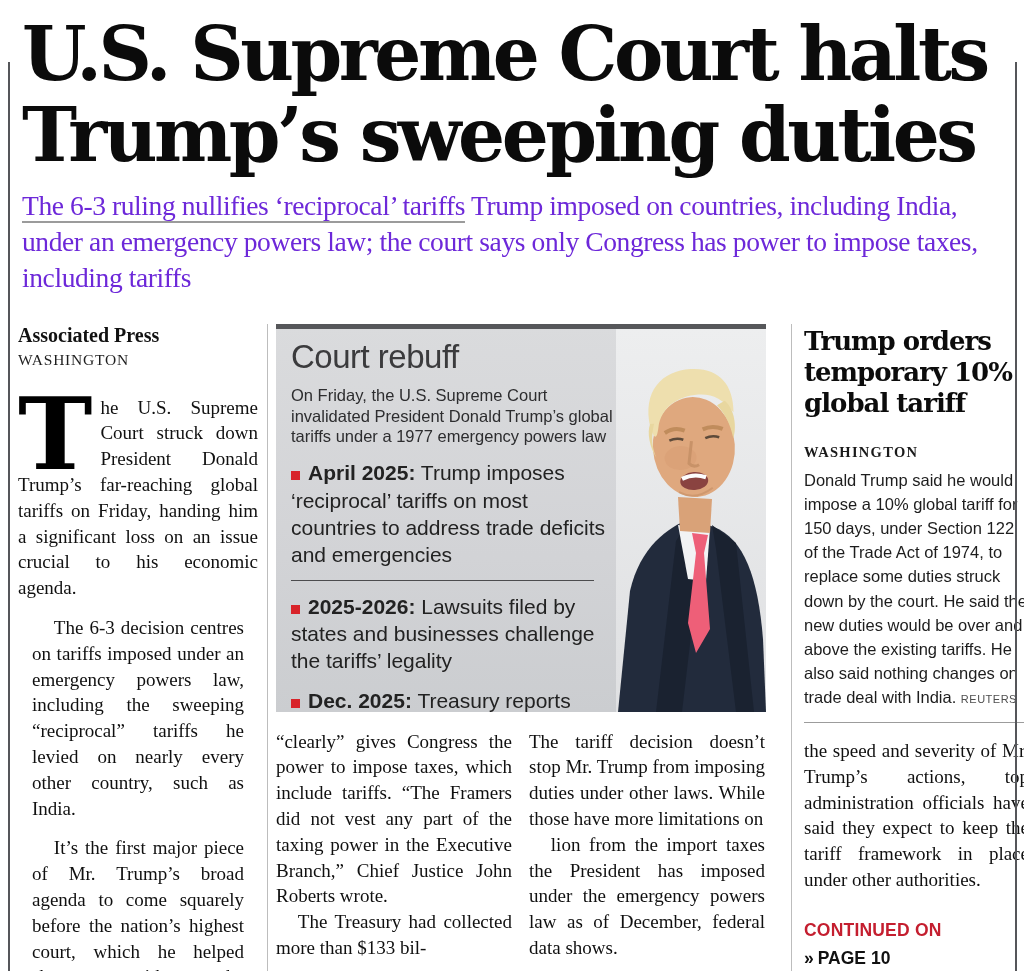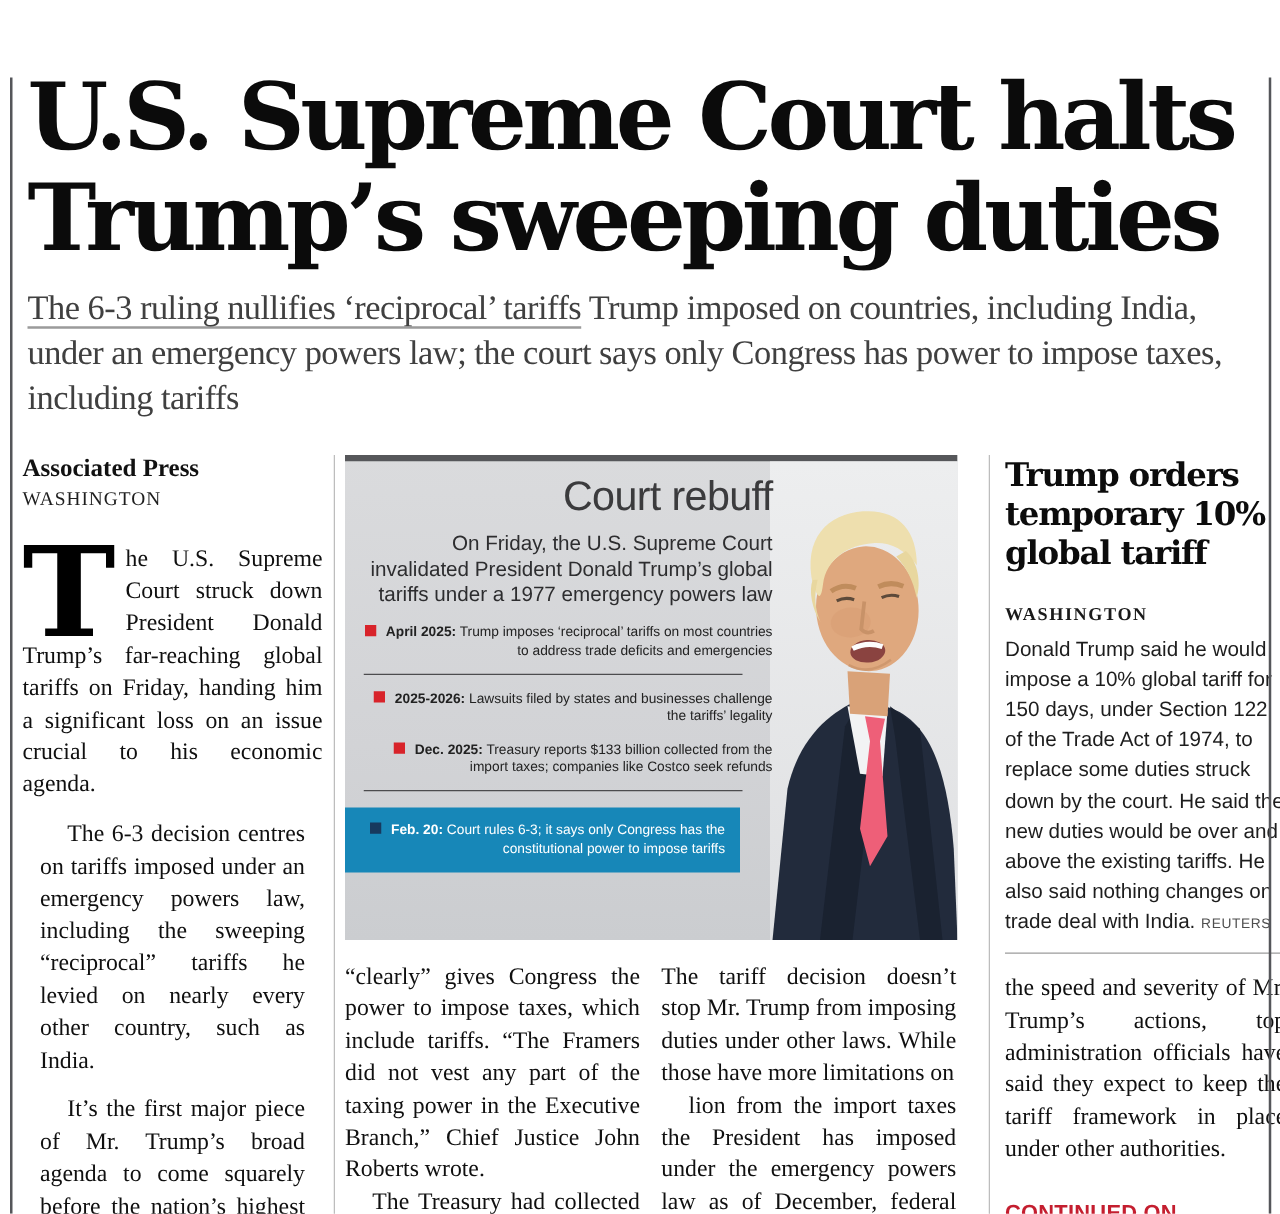--- a/index.html
+++ b/index.html
@@ -6,27 +6,27 @@
   body{
     width:1024px;height:971px;overflow:hidden;position:relative;
     background:#ffffff;color:#111;
     font-family:"Liberation Serif", serif;
   }
   
   .page-rule{position:absolute;top:62px;bottom:0;width:2px;background:#55565a;}
   .page-rule.left{left:8px;}
   .page-rule.right{left:1015px;}
 
-  header{padding:14px 26px 0 22px;margin-top:40px;}
+  header{padding:14px 26px 0 22px;}
   h1{
     margin:0;font-family:"DejaVu Serif", serif;font-weight:700;
     font-size:74px;line-height:1.09;letter-spacing:-3.5px;color:#0b0b0b;
   }
   .standfirst{
-    margin-top:13px;font-size:27.5px;line-height:1.3;color:#404040;
+    margin-top:13px;font-size:27.5px;line-height:1.3;color:#6d28d9;
     letter-spacing:-0.4px;max-width:1000px;
   }
   .standfirst .underl{
     text-decoration:underline;text-decoration-color:#9b9b9b;
     text-decoration-thickness:2px;text-underline-offset:6px;
   }
 
   .content{display:flex;margin-top:28px;padding-left:18px;height:660px;}
 
   
@@ -42,28 +42,28 @@
     float:left;font-family:"DejaVu Serif",serif;font-weight:700;
     font-size:100px;line-height:74px;padding:2px 8px 0 0;color:#000;
   }
   .para{margin:14px;text-indent:1.15em;}
 
   
   .middle{width:506px;flex:none;padding-left:8px;}
   .panel{position:relative;width:490px;height:388px;background:linear-gradient(180deg,#dadbdd 0%,#d2d3d6 60%,#cbcdd0 100%);overflow:hidden;}
   .panel-topbar{height:5px;background:#56575a;}
   .panel-photo{position:absolute;top:5px;right:0;width:150px;height:383px;}
-  .panel-left{position:relative;width:327px;padding:9px 0 0 15px;text-align:right;}
+  .panel-left{position:relative;width:327px;padding:9px 0 0 15px;}
   .panel-title{font-family:"Liberation Sans",sans-serif;font-size:33px;color:#3b3b3d;letter-spacing:-0.5px;}
   .panel-intro{
     font-family:"Liberation Sans",sans-serif;font-size:16.5px;line-height:1.27;
     color:#2d2d2f;margin:9px 0 0;
   }
   .timeline{margin-top:4px;}
-  .tl-item{font-family:"Liberation Sans",sans-serif;font-size:11px;line-height:1.3;color:#222;}
+  .tl-item{font-family:"Liberation Sans",sans-serif;font-size:21px;line-height:1.3;color:#222;}
   .tl-text{margin:12px 0 0;}
   .bullet{display:inline-block;width:9px;height:9px;background:#d8232a;margin-right:8px;}
   .tl-sep{display:none;}
   .tl-sep.show{display:block;border-bottom:1.5px solid #4c4c4e;margin:11px 24px 0 0;}
   .tl-item.hl{
     background:#1787b8;color:#ffffff;margin-left:-15px;margin-top:13px;margin-right:26px;
     padding:1px 12px 12px 15px;
   }
   .tl-item.hl .bullet{background:#17395e;}
   .tl-item.hl .tl-text{margin-top:10px;}

